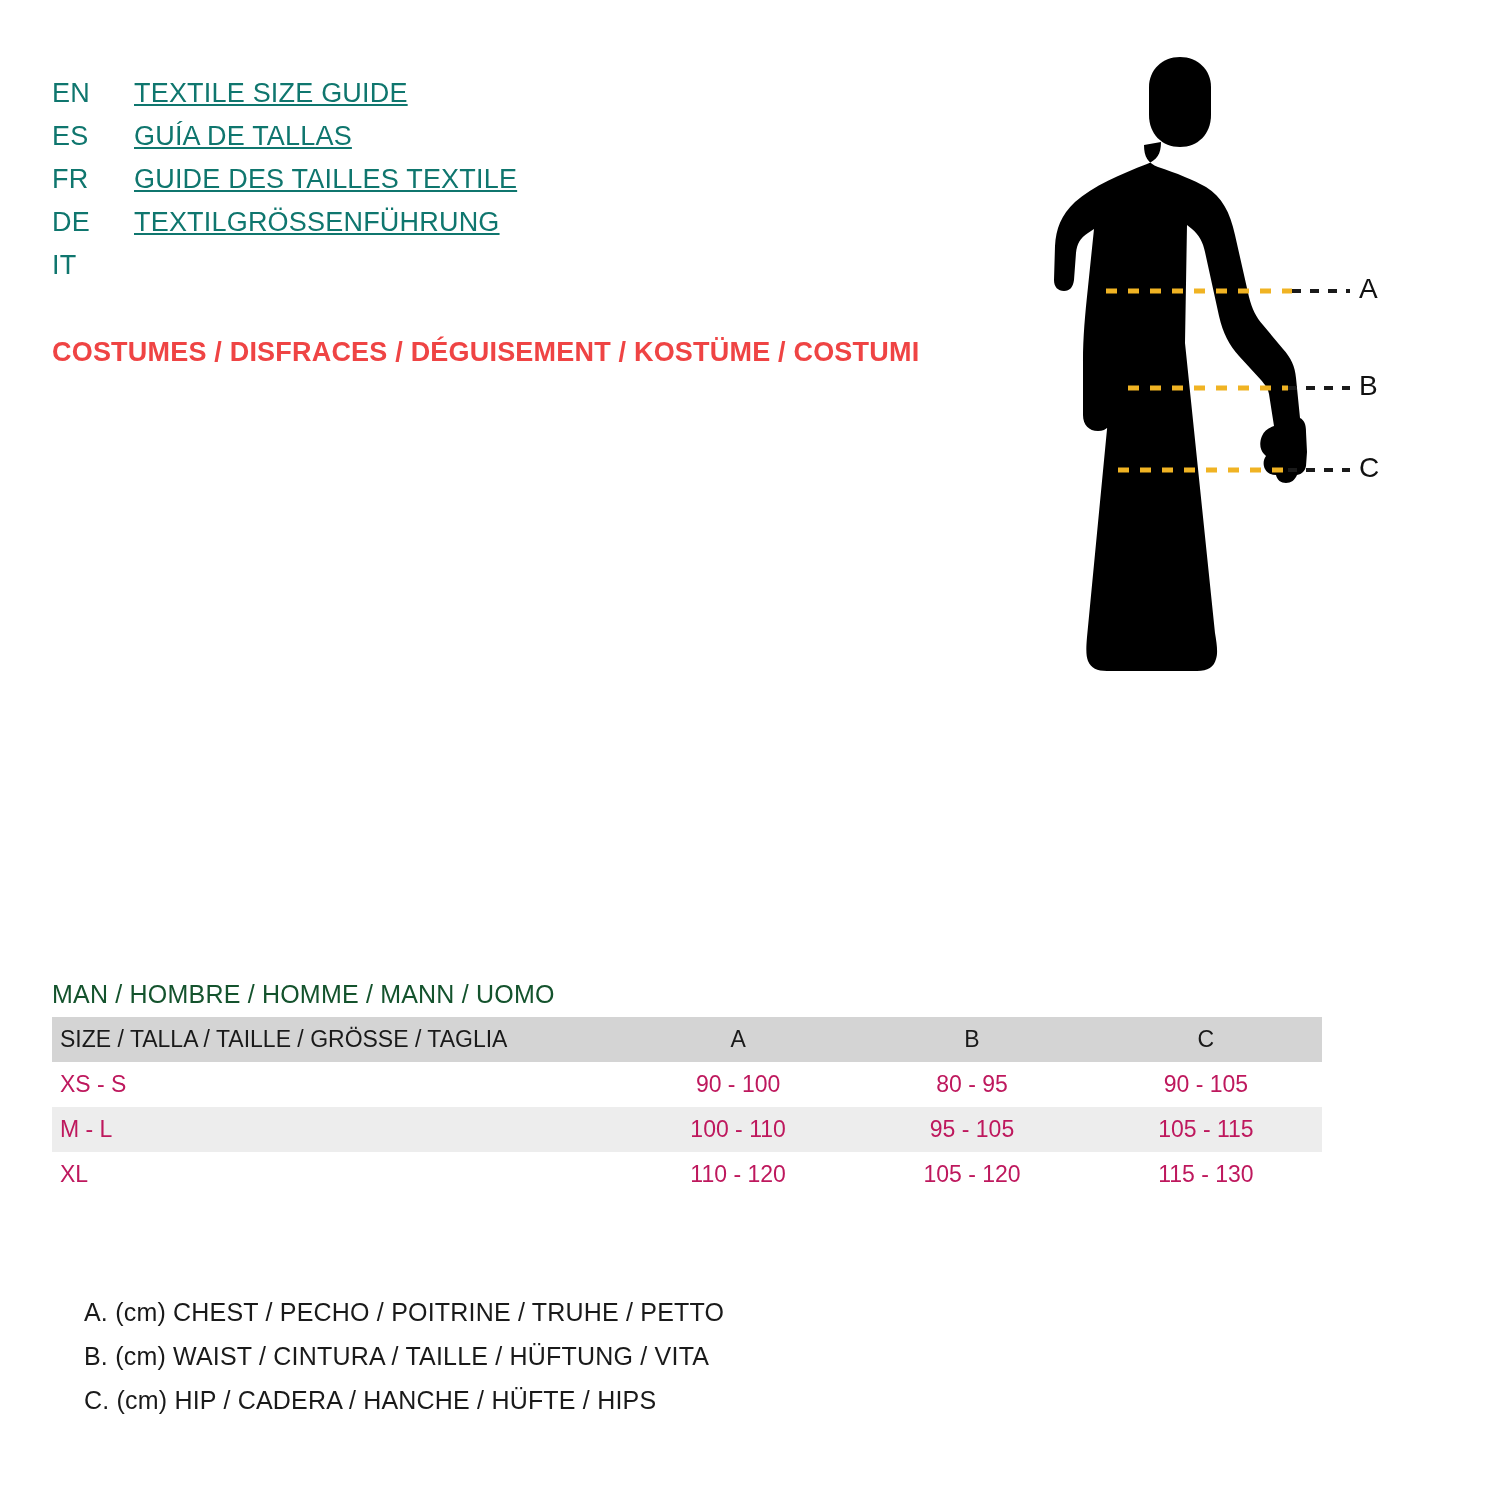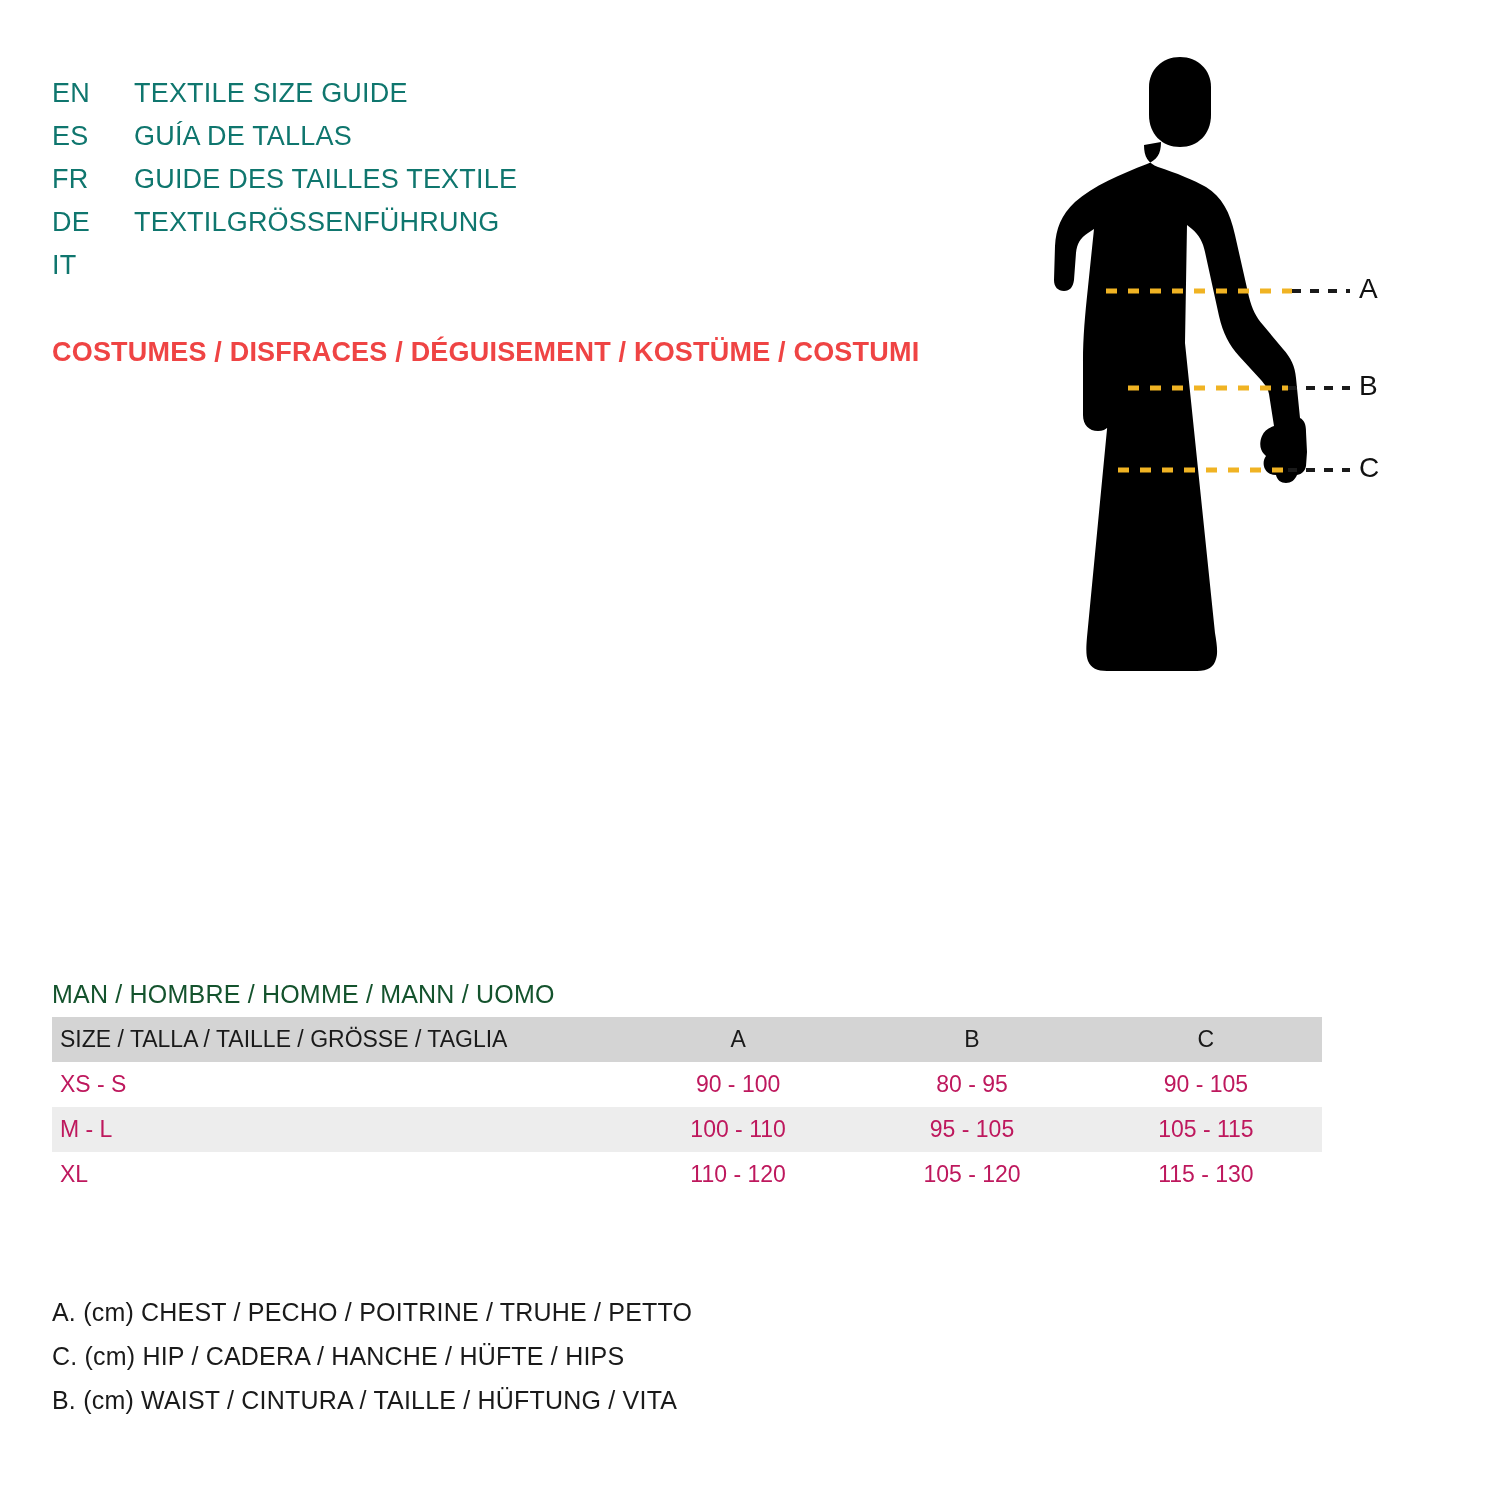--- a/index.html
+++ b/index.html
@@ -29,21 +29,21 @@
     align-items: baseline;
     height: 43px;
     font-size: 27px;
     letter-spacing: 0.2px;
     color: #0f766e;
   }
   .lang-code {
     width: 82px;
     flex: 0 0 82px;
   }
-  .lang-text { white-space: nowrap; }
+  .lang-text { white-space: nowrap; text-decoration: underline; }
 
   #costumes-line {
     position: absolute;
     left: 52px;
     top: 337px;
     font-size: 27px;
     font-weight: bold;
     letter-spacing: 0.2px;
     color: #ef4444;
     white-space: nowrap;
@@ -117,20 +117,21 @@
     left: 52px;
     top: 1290px;
     width: 1000px;
   }
   .legend-row {
     font-size: 25px;
     line-height: 44px;
     color: #1a1a1a;
     letter-spacing: 0.2px;
     white-space: nowrap;
+    margin-left: 32px;
   }
 </style>
 </head>
 <body>
 
 <div id="lang-block">
   <div class="lang-row">
     <span class="lang-code">EN</span>
     <span class="lang-text">TEXTILE SIZE GUIDE</span>
   </div>
@@ -258,15 +259,15 @@
         <td>110 - 120</td>
         <td>105 - 120</td>
         <td>115 - 130</td>
       </tr>
     </tbody>
   </table>
 </div>
 
 <div id="legend">
   <div class="legend-row">A. (cm) CHEST / PECHO / POITRINE / TRUHE / PETTO</div>
+  <div class="legend-row">B. (cm) WAIST / CINTURA / TAILLE / HÜFTUNG / VITA</div>
   <div class="legend-row">C. (cm) HIP / CADERA / HANCHE / HÜFTE / HIPS</div>
-  <div class="legend-row">B. (cm) WAIST / CINTURA / TAILLE / HÜFTUNG / VITA</div>
 </div>
 
 </body></html>

